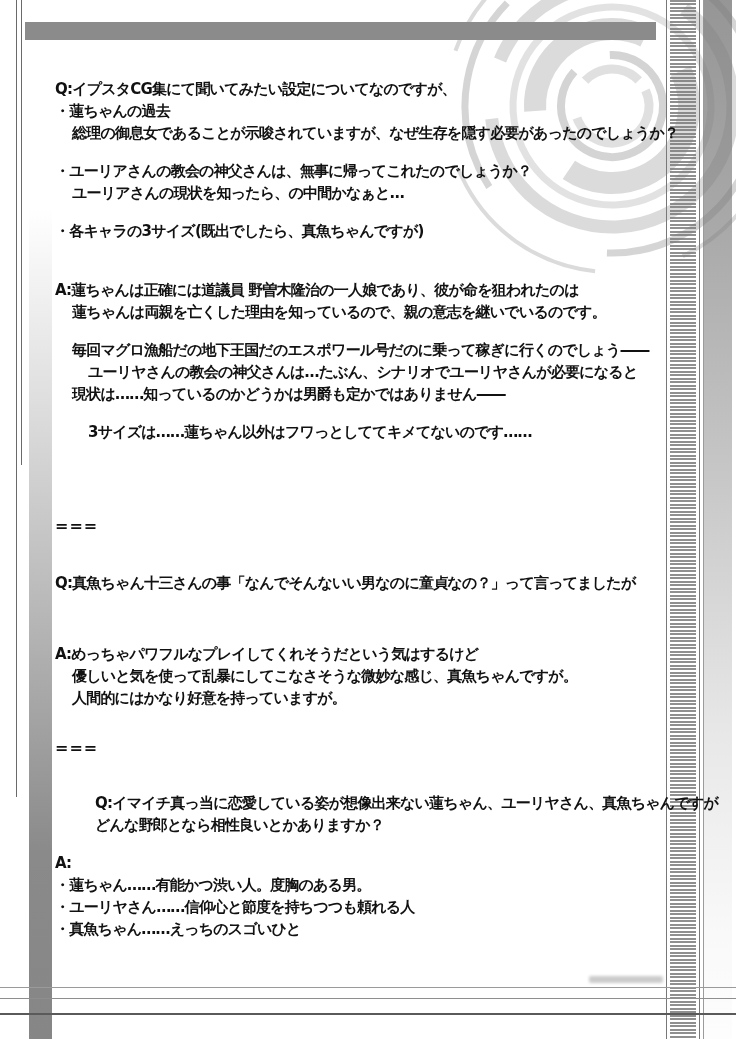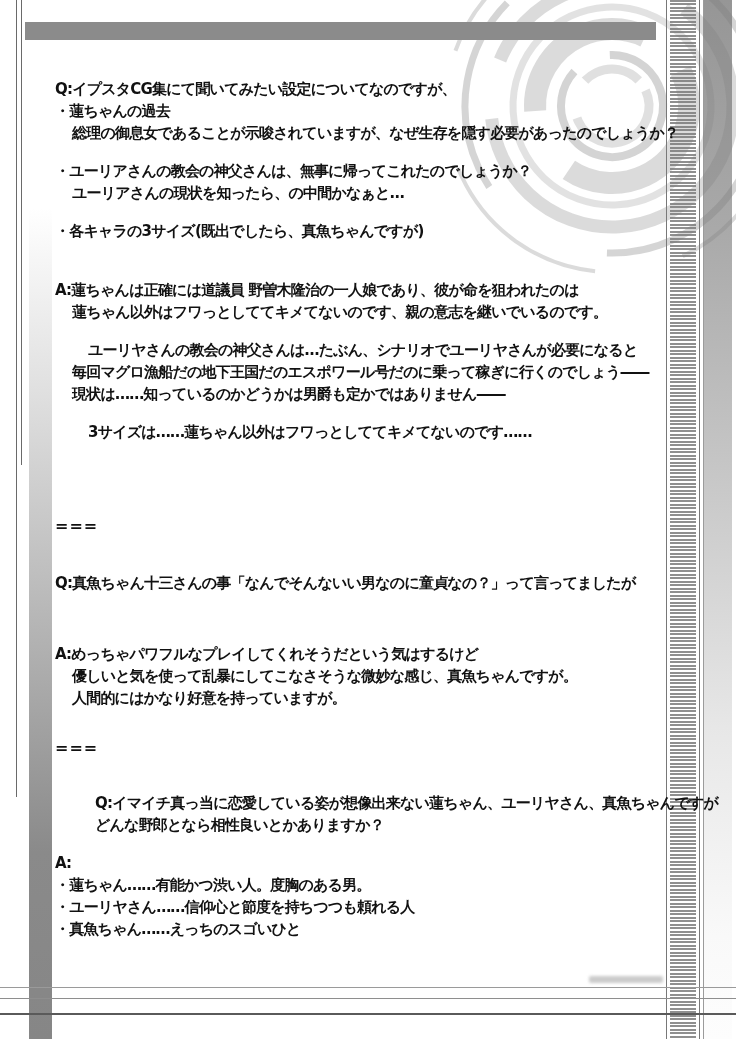--- a/index.html
+++ b/index.html
@@ -140,24 +140,24 @@
       <div class="line">・蓮ちゃんの過去</div>
       <div class="line ind-1">総理の御息女であることが示唆されていますが、なぜ生存を隠す必要があったのでしょうか？</div>
       <div class="blank"></div>
       <div class="line">・ユーリアさんの教会の神父さんは、無事に帰ってこれたのでしょうか？</div>
       <div class="line ind-1">ユーリアさんの現状を知ったら、の中間かなぁと…</div>
       <div class="blank"></div>
       <div class="line">・各キャラの3サイズ(既出でしたら、真魚ちゃんですが)</div>
     </div>
     <div class="sec sec-1">
       <div class="line">A:蓮ちゃんは正確には道議員 野曽木隆治の一人娘であり、彼が命を狙われたのは</div>
-      <div class="line ind-1">蓮ちゃん以外はフワっとしててキメてないのです、親の意志を継いでいるのです。</div>
+      <div class="line ind-1">蓮ちゃんは両親を亡くした理由を知っているので、親の意志を継いでいるのです。</div>
       <div class="blank"></div>
+      <div class="line ind-1">毎回マグロ漁船だの地下王国だのエスポワール号だのに乗って稼ぎに行くのでしょう――</div>
       <div class="line ind-2">ユーリヤさんの教会の神父さんは…たぶん、シナリオでユーリヤさんが必要になると</div>
-      <div class="line ind-1">毎回マグロ漁船だの地下王国だのエスポワール号だのに乗って稼ぎに行くのでしょう――</div>
       <div class="line ind-1">現状は……知っているのかどうかは男爵も定かではありません――</div>
       <div class="blank"></div>
       <div class="line ind-2">3サイズは……蓮ちゃん以外はフワっとしててキメてないのです……</div>
     </div>
     <div class="sec sec-2 sep">
       <div class="line">===</div>
     </div>
     <div class="sec sec-3">
       <div class="line">Q:真魚ちゃん十三さんの事「なんでそんないい男なのに童貞なの？」って言ってましたが</div>
     </div>

